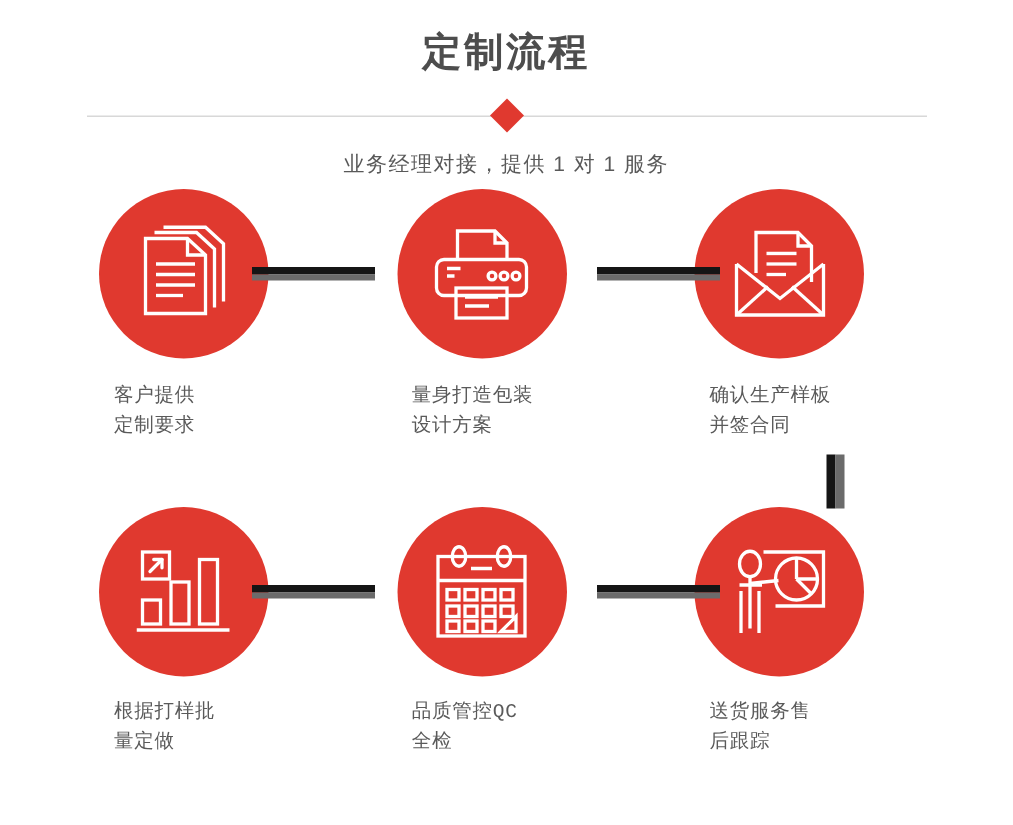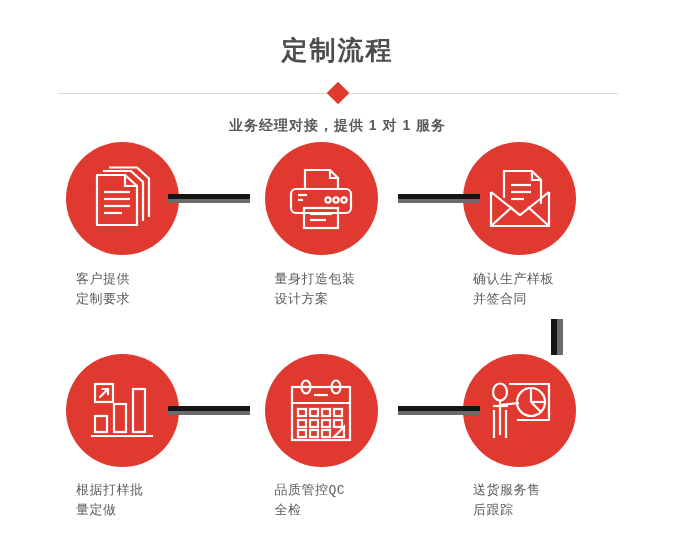--- a/index.html
+++ b/index.html
@@ -11,21 +11,21 @@
     height: 550px;
     background: #ffffff;
     font-family: "Liberation Sans", "DejaVu Sans", sans-serif;
     overflow: hidden;
     position: relative;
   }
 
   
   .header {
     width: 675px;
-    padding-top: 32px;
+    padding-top: 16px;
     text-align: center;
   }
   .page-title {
     font-size: 26px;
     font-weight: bold;
     color: #4d4d4d;
     letter-spacing: 2px;
     line-height: 36px;
     margin: 0;
   }
@@ -52,21 +52,20 @@
     height: 16px;
     background: #e0392f;
     transform: rotate(45deg);
   }
   .subtitle {
     margin: 10px 0 0 0;
     font-size: 14px;
     color: #595959;
     letter-spacing: 1px;
     line-height: 22px;
-    font-weight: bold;
   }
 
   
   .flow {
     position: relative;
     width: 675px;
     height: 400px;
     margin-top: 6px;
   }
   .flow-row {

